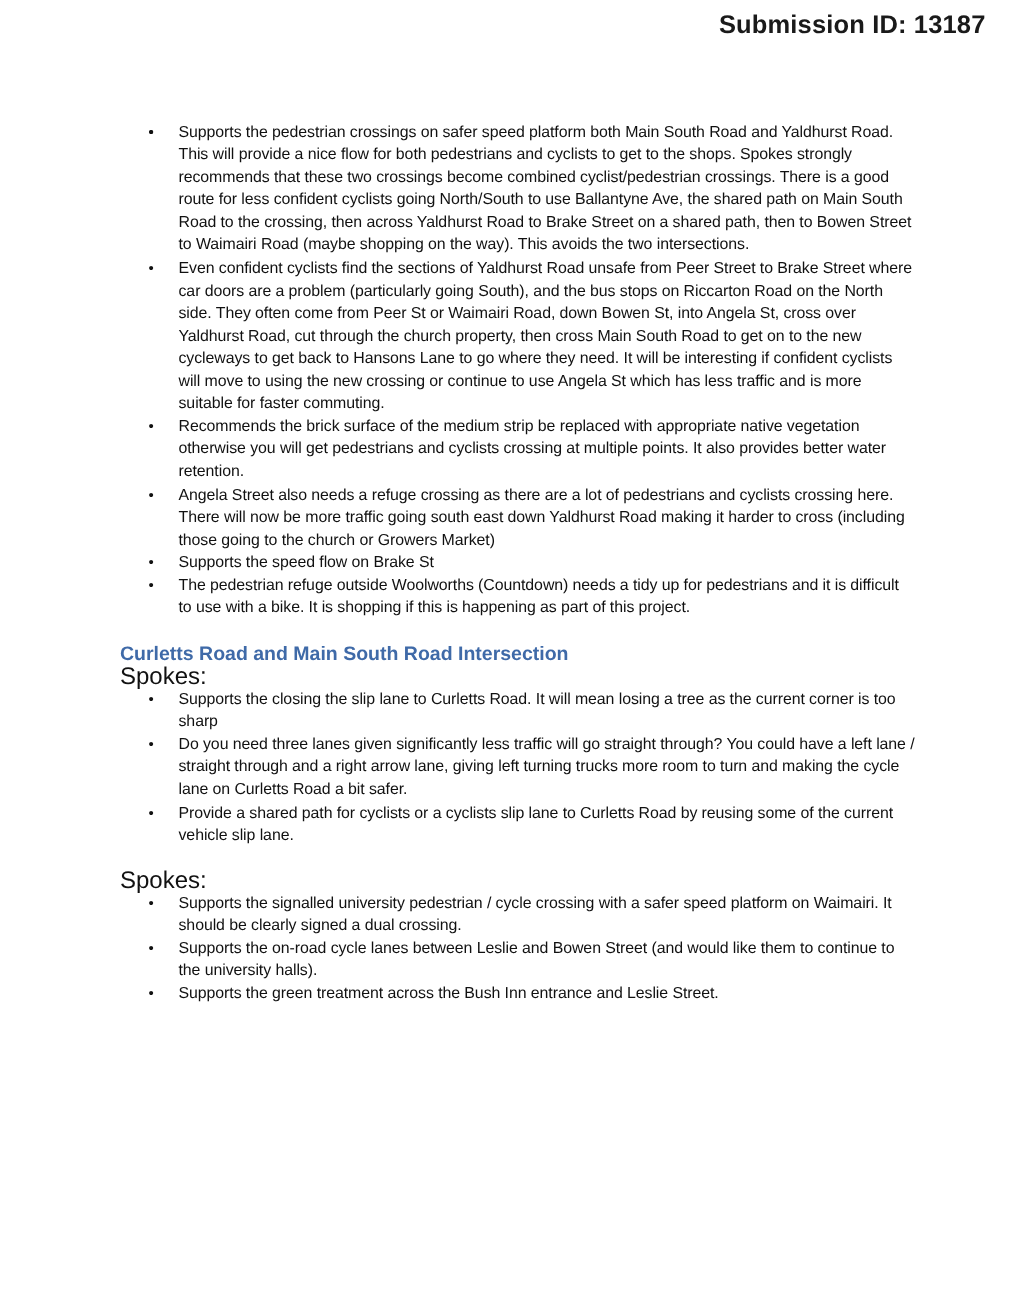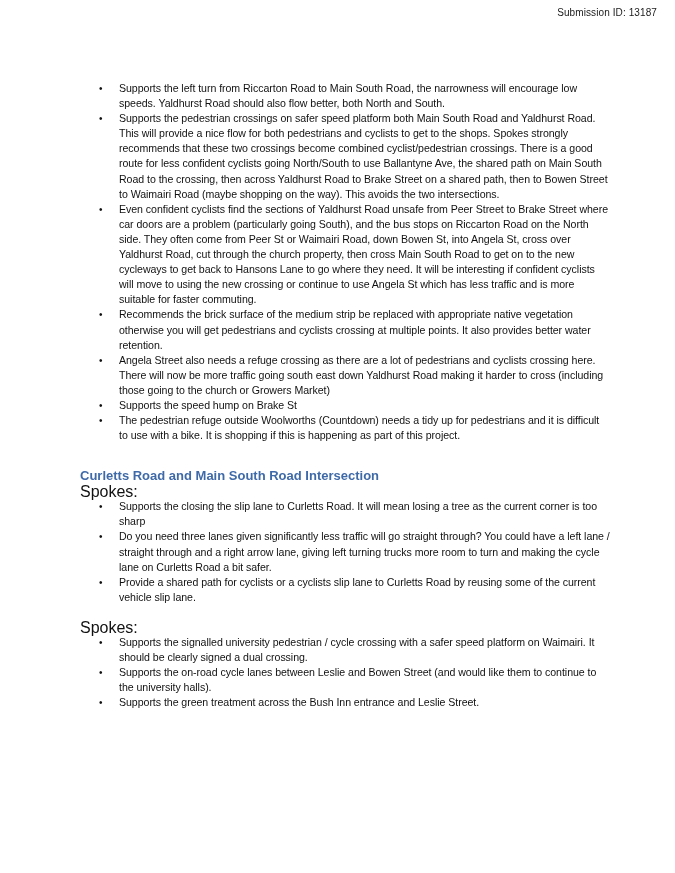--- a/index.html
+++ b/index.html
@@ -12,22 +12,22 @@
       height: 873px;
       position: relative;
       overflow: hidden;
       font-family: "Liberation Sans", sans-serif;
       color: #111111;
     }
     .submission-id {
       position: absolute;
       top: 7px;
       right: 18px;
-      font-size: 10px;
-      font-weight: normal;
+      font-size: 17px;
+      font-weight: bold;
       color: #1a1a1a;
       letter-spacing: 0.1px;
     }
     .content {
       position: absolute;
       left: 80px;
       top: 81px;
       width: 530px;
     }
     ul.bullets {
@@ -53,40 +53,40 @@
       color: #3f6aa8;
       line-height: 16px;
       margin: 0;
     }
     .label {
       font-size: 16px;
       line-height: 15px;
       margin: 0;
     }
     .section1-list { margin-top: 0; }
-    .h-curletts { margin-top: 25px; }
+    .h-curletts { margin-top: 15px; }
     .curletts-list { margin-top: 11px; }
     .h-waimairi { margin-top: 17px; }
     .label-waimairi { margin-top: 15px; }
     .waimairi-list { margin-top: 10px; }
   </style>
 </head>
 <body>
 
 <div class="submission-id">Submission ID: 13187</div>
 
 <div class="content">
 
   <ul class="bullets section1-list">
-    <li><span class="bullet">•</span><span>Supports the left turn from Riccarton Road to Main South Road, the narrowness will encourage low speeds.  Yaldhurst Road should also flow better, both North and South.</span></li>
+    <li><span class="bullet">•</span></li>
     <li><span class="bullet">•</span><span>Supports the pedestrian crossings on safer speed platform both Main South Road and Yaldhurst Road.  This will provide a nice flow for both pedestrians and cyclists to get to the shops.  Spokes strongly recommends that these two crossings become combined cyclist/pedestrian crossings.  There is a good route for less confident cyclists going North/South to use Ballantyne Ave, the shared path on Main South Road to the crossing, then across Yaldhurst Road to Brake Street on a shared path, then to Bowen Street to Waimairi Road (maybe shopping on the way).  This avoids the two intersections.</span></li>
     <li><span class="bullet">•</span><span>Even confident cyclists find the sections of Yaldhurst Road unsafe from Peer Street to Brake Street where car doors are a problem (particularly going South), and the bus stops on Riccarton Road on the North side.   They often come from Peer St or Waimairi Road, down Bowen St, into Angela St, cross over Yaldhurst Road, cut through the church property, then cross Main South Road to get on to the new cycleways to get back to Hansons Lane to go where they need.  It will be interesting if confident cyclists will move to using the new crossing or continue to use Angela St which has less traffic and is more suitable for faster commuting.</span></li>
     <li><span class="bullet">•</span><span>Recommends the brick surface of the medium strip be replaced with appropriate native vegetation otherwise you will get pedestrians and cyclists crossing at multiple points.   It also provides better water retention.</span></li>
     <li><span class="bullet">•</span><span>Angela Street also needs a refuge crossing as there are a lot of pedestrians and cyclists crossing here.   There will now be more traffic going south east down Yaldhurst Road making it harder to cross (including those going to the church or Growers Market)</span></li>
-    <li><span class="bullet">•</span><span>Supports the speed hump on Brake St</span></li>
+    <li><span class="bullet">•</span><span>Supports the speed flow on Brake St</span></li>
     <li><span class="bullet">•</span><span>The pedestrian refuge outside Woolworths (Countdown) needs a tidy up for pedestrians and it is difficult to use with a bike.   It is shopping if this is happening as part of this project.</span></li>
   </ul>
 
   <h2 class="heading h-curletts">Curletts Road and Main South Road Intersection</h2>
   <p class="label">Spokes:</p>
 
   <ul class="bullets curletts-list">
     <li><span class="bullet">•</span><span>Supports the closing the slip lane to Curletts Road.  It will mean losing a tree as the current corner is too sharp</span></li>
     <li><span class="bullet">•</span><span>Do you need three lanes given significantly less traffic will go straight through?  You could have a left lane / straight through and a right arrow lane, giving left turning trucks more room to turn and making the cycle lane on Curletts Road a bit safer.</span></li>
     <li><span class="bullet">•</span><span>Provide a shared path for cyclists or a cyclists slip lane to Curletts Road by reusing some of the current vehicle slip lane.</span></li>

